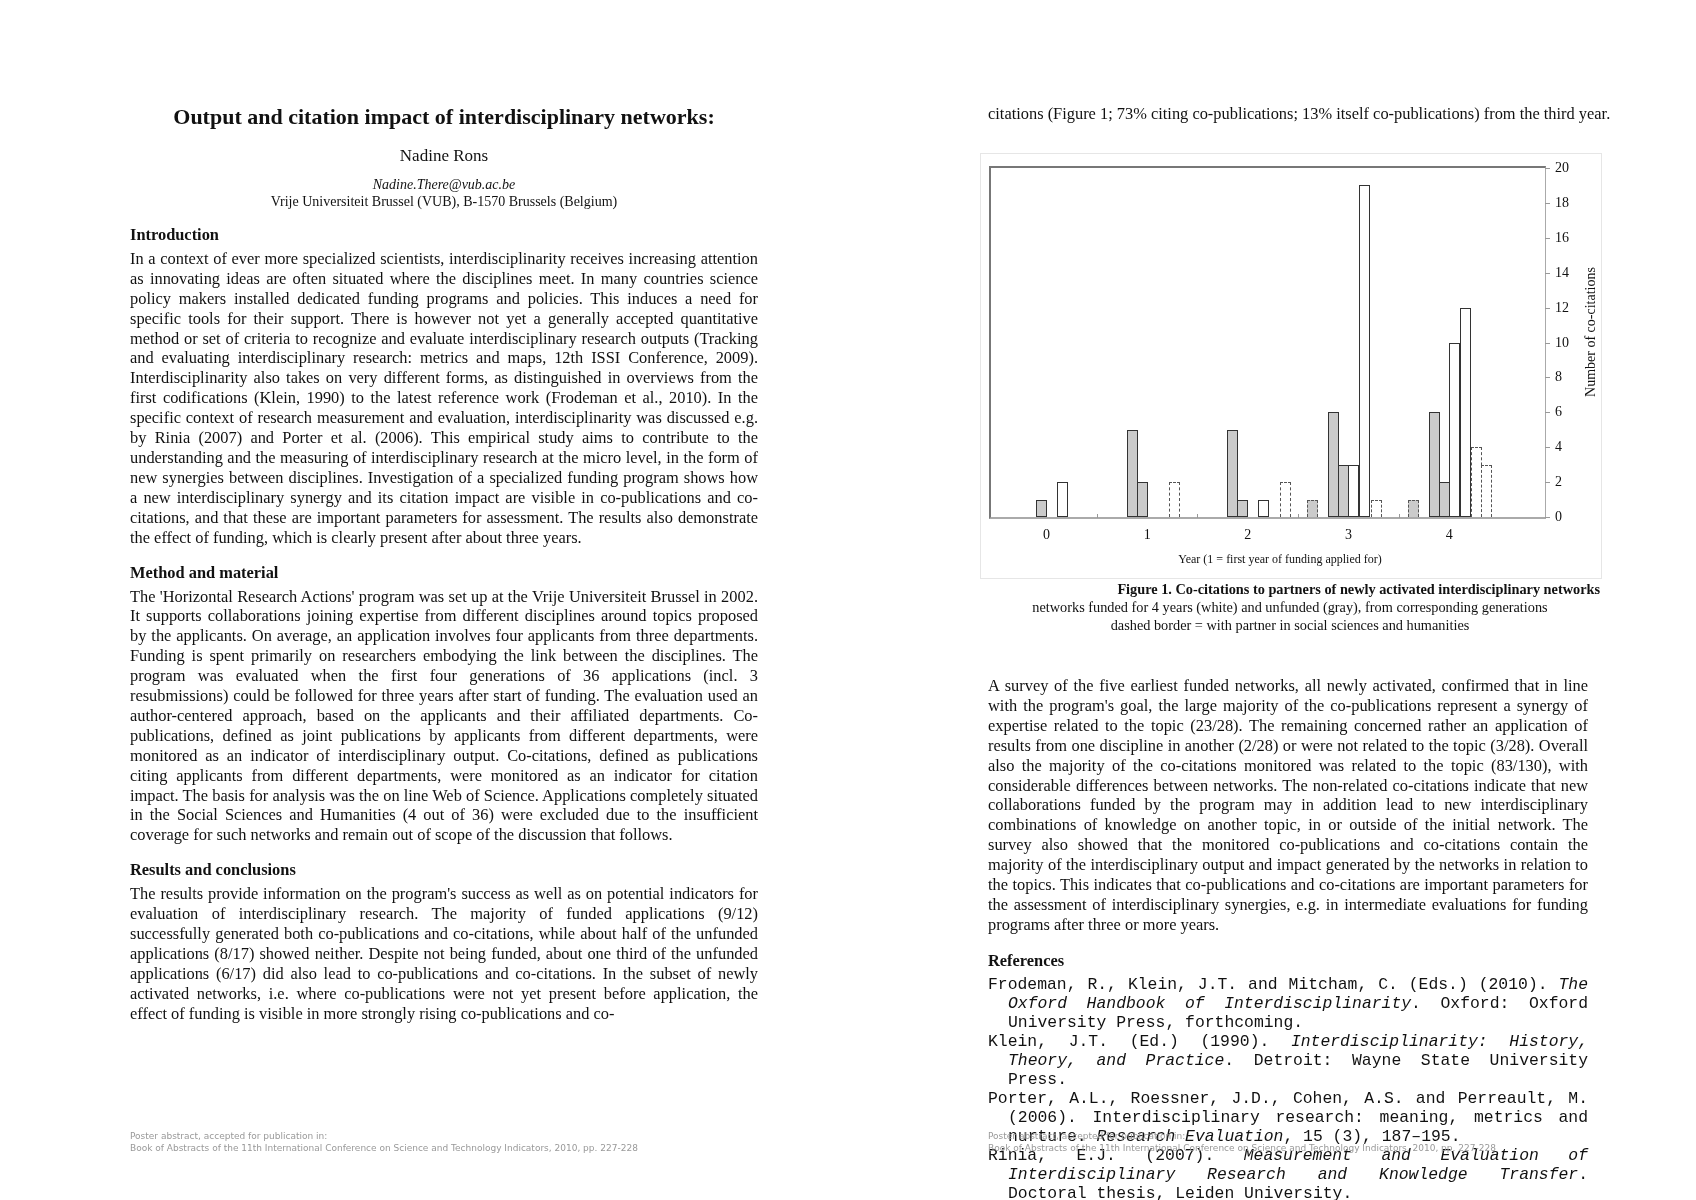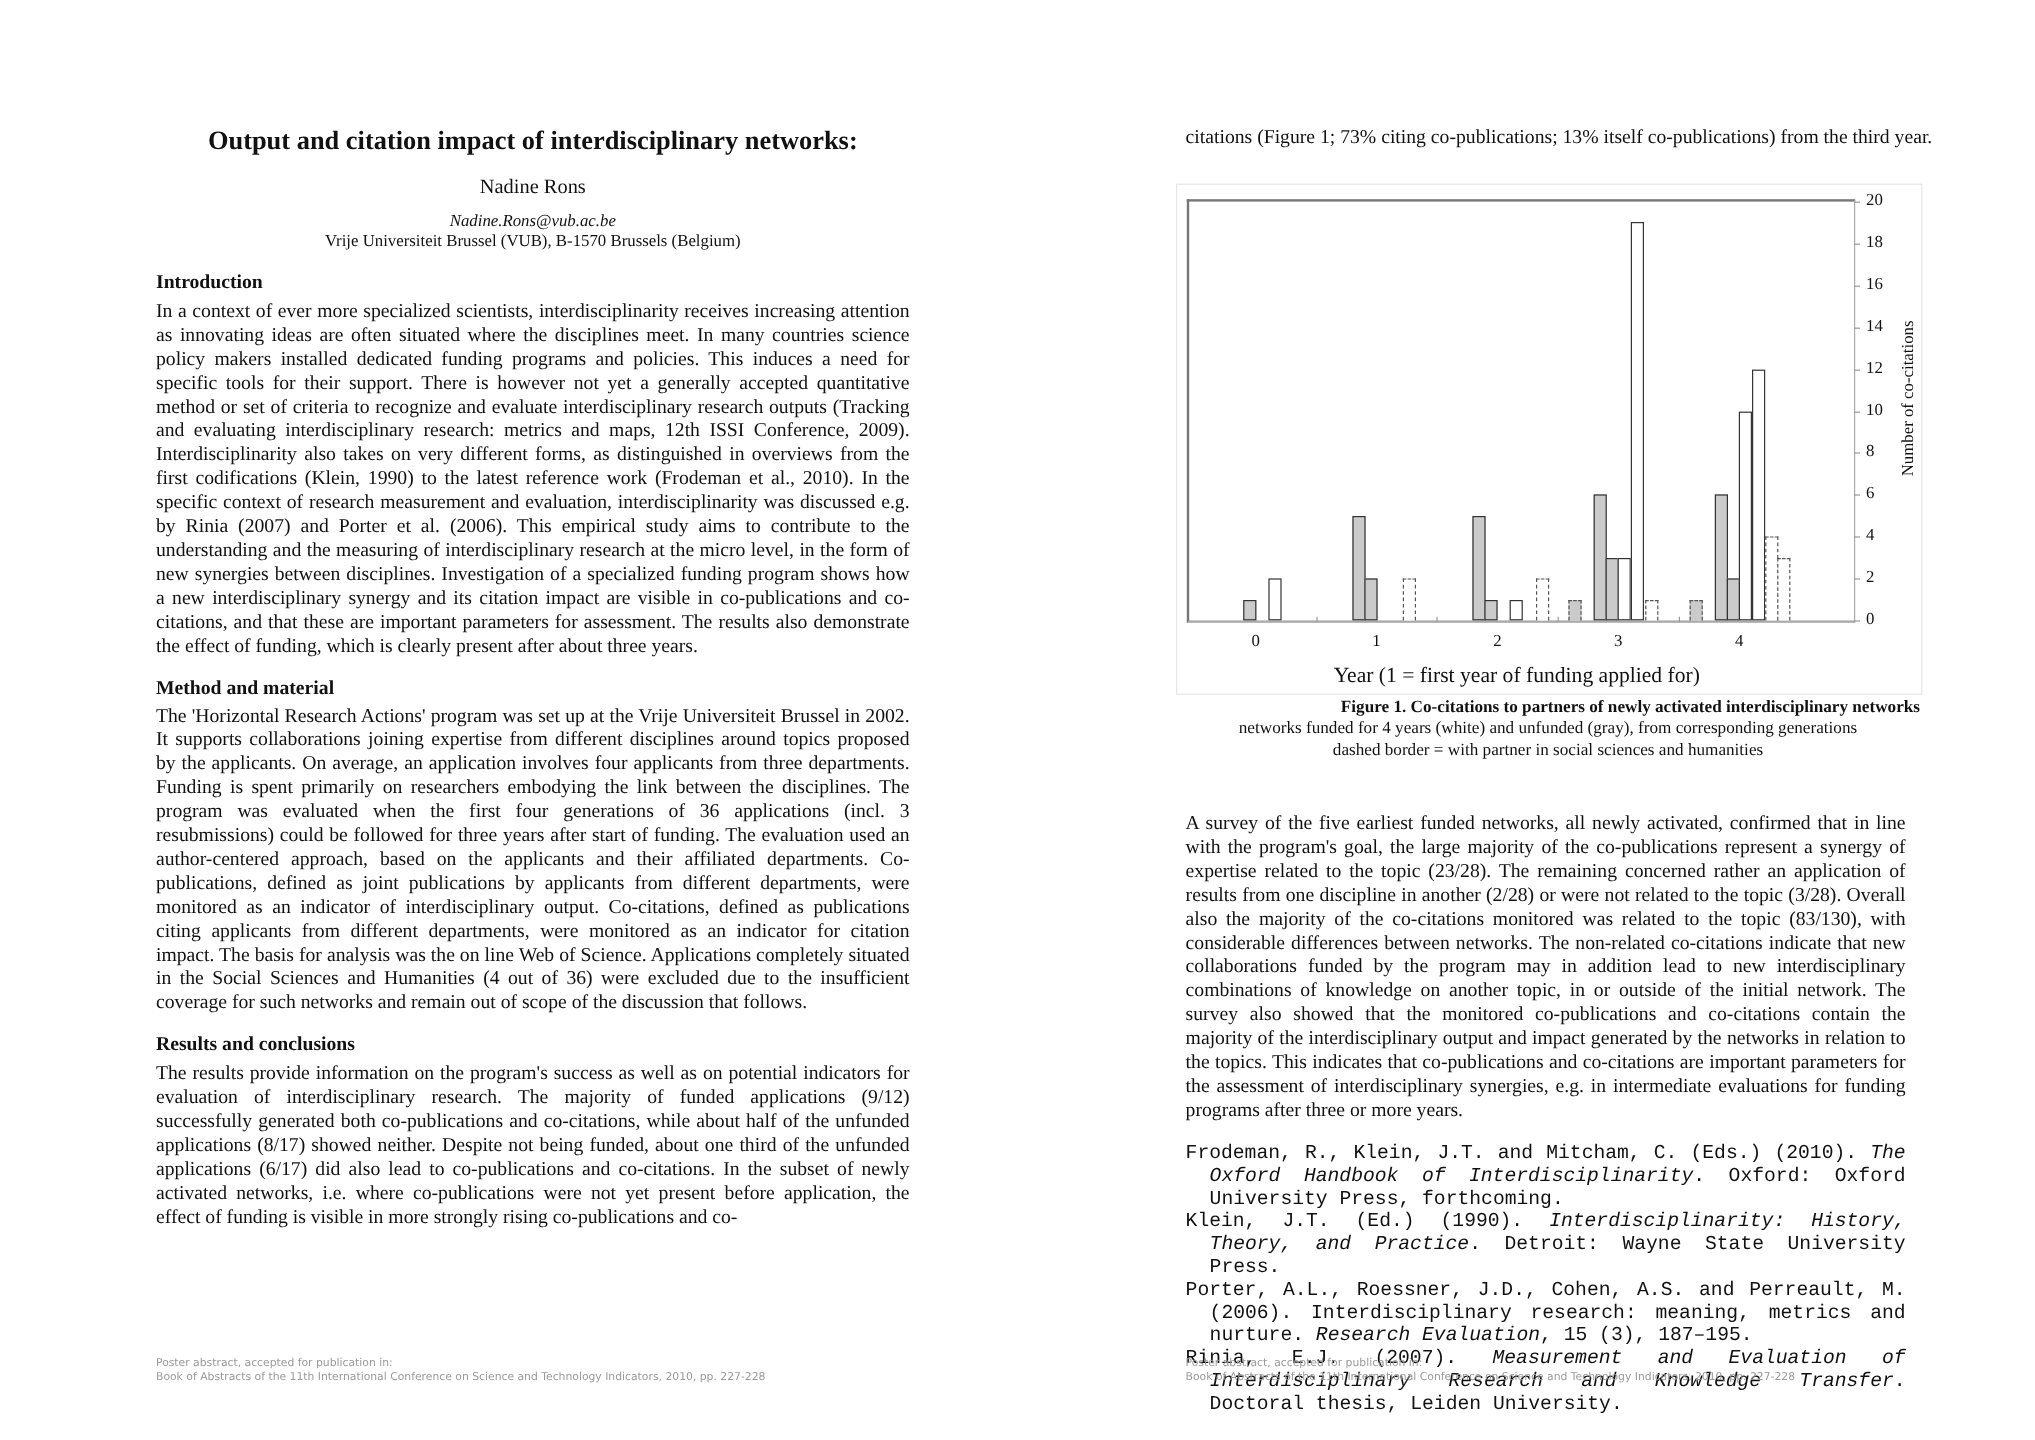--- a/index.html
+++ b/index.html
@@ -25,40 +25,40 @@
   .plot { position: absolute; left: 8px; top: 12px; width: 554px; height: 349px;
           border-top: 2px solid #777; border-left: 2px solid #777; border-right: 1px solid #aaa; border-bottom: 2px solid #aaa; }
   .bar { position: absolute; bottom: 0; width: 11px; box-sizing: border-box; border: 1.4px solid #333; }
   .bar.gray { background: #cbcbcb; }
   .bar.white { background: #fff; }
   .bar.dashed { border-style: dashed; border-color: #555; border-bottom: none; }
   .ytick { position: absolute; left: 564px; width: 5px; border-top: 1px solid #999; }
   .ylabel-num { position: absolute; left: 574px; font-size: 14px; line-height: 14px; }
   .xtick { position: absolute; top: 360px; height: 4px; border-left: 1px solid #999; }
   .xnum { position: absolute; top: 373px; font-size: 14px; width: 20px; text-align: center; }
-  .xaxis-title { position: absolute; top: 398px; left: 0; width: 566px; text-align: center; font-size: 18px; }
+  .xaxis-title { position: absolute; top: 398px; left: 16px; width: 566px; text-align: center; font-size: 12px; }
   .yaxis-title { position: absolute; left: 590px; top: 185px; font-size: 14px; transform: rotate(-90deg); transform-origin: left top; white-space: nowrap; }
   .caption { position: absolute; left: 980px; top: 580px; width: 620px; text-align: center; font-size: 14.3px; line-height: 18px; }
   .caption .cap-title { font-weight: bold; text-align: right; }
   #right-lower { position: absolute; left: 988px; top: 676px; width: 600px; font-size: 16.4px; line-height: 19.9px; text-align: justify; }
   .refs { margin-top: 16px; }
   .ref { padding-left: 20px; text-indent: -20px; line-height: 19px; font-family: Liberation Mono, monospace; }
   .footer { position: absolute; font-family: "DejaVu Sans", sans-serif; font-size: 9px; color: #999; line-height: 12px; }
   #footer-left { left: 130px; top: 1130px; }
   #footer-right { left: 988px; top: 1130px; }
 </style>
 </head>
 <body>
 
 <div id="left" class="col">
   <h1 class="title">
     <span>Output and citation impact of interdisciplinary networks:</span><br>
   </h1>
   <div class="author">Nadine Rons</div>
-  <div class="email">Nadine.Rons@vub.ac.be</div>
+  <div class="email">Nadine.There@vub.ac.be</div>
   <div class="affil">Vrije Universiteit Brussel (VUB), B-1570 Brussels (Belgium)</div>
 
   <div class="sec" style="">
     <h2>Introduction</h2>
     <p>In a context of ever more specialized scientists, interdisciplinarity receives increasing attention as innovating ideas are often situated where the disciplines meet. In many countries science policy makers installed dedicated funding programs and policies. This induces a need for specific tools for their support. There is however not yet a generally accepted quantitative method or set of criteria to recognize and evaluate interdisciplinary research outputs (Tracking and evaluating interdisciplinary research: metrics and maps, 12th ISSI Conference, 2009). Interdisciplinarity also takes on very different forms, as distinguished in overviews from the first codifications (Klein, 1990) to the latest reference work (Frodeman et al., 2010). In the specific context of research measurement and evaluation, interdisciplinarity was discussed e.g. by Rinia (2007) and Porter et al. (2006). This empirical study aims to contribute to the understanding and the measuring of interdisciplinary research at the micro level, in the form of new synergies between disciplines. Investigation of a specialized funding program shows how a new interdisciplinary synergy and its citation impact are visible in co-publications and co-citations, and that these are important parameters for assessment. The results also demonstrate the effect of funding, which is clearly present after about three years.</p>
   </div>
   <div class="sec">
     <h2>Method and material</h2>
     <p>The 'Horizontal Research Actions' program was set up at the Vrije Universiteit Brussel in 2002. It supports collaborations joining expertise from different disciplines around topics proposed by the applicants. On average, an application involves four applicants from three departments. Funding is spent primarily on researchers embodying the link between the disciplines. The program was evaluated when the first four generations of 36 applications (incl. 3 resubmissions) could be followed for three years after start of funding. The evaluation used an author-centered approach, based on the applicants and their affiliated departments. Co-publications, defined as joint publications by applicants from different departments, were monitored as an indicator of interdisciplinary output. Co-citations, defined as publications citing applicants from different departments, were monitored as an indicator for citation impact. The basis for analysis was the on line Web of Science. Applications completely situated in the Social Sciences and Humanities (4 out of 36) were excluded due to the insufficient coverage for such networks and remain out of scope of the discussion that follows.</p>
   </div>
@@ -143,20 +143,21 @@
 
 <div class="caption">
   <div class="cap-title">Figure 1. Co-citations to partners of newly activated interdisciplinary networks</div>
   <div>networks funded for 4 years (white) and unfunded (gray), from corresponding generations</div>
   <div>dashed border = with partner in social sciences and humanities</div>
 </div>
 
 <div id="right-lower">
   <p>A survey of the five earliest funded networks, all newly activated, confirmed that in line with the program's goal, the large majority of the co-publications represent a synergy of expertise related to the topic (23/28). The remaining concerned rather an application of results from one discipline in another (2/28) or were not related to the topic (3/28). Overall also the majority of the co-citations monitored was related to the topic (83/130), with considerable differences between networks. The non-related co-citations indicate that new collaborations funded by the program may in addition lead to new interdisciplinary combinations of knowledge on another topic, in or outside of the initial network. The survey also showed that the monitored co-publications and co-citations contain the majority of the interdisciplinary output and impact generated by the networks in relation to the topics. This indicates that co-publications and co-citations are important parameters for the assessment of interdisciplinary synergies, e.g. in intermediate evaluations for funding programs after three or more years.</p>
   <div class="refs">
+    <h2 style="margin-bottom:4px">References</h2>
     <div id="ref-list">
         <div class="ref"><span>Frodeman, R., Klein, J.T. and Mitcham, C. (Eds.) (2010). </span><i>The Oxford Handbook of Interdisciplinarity</i><span>. Oxford: Oxford University Press, forthcoming.</span></div>
         <div class="ref"><span>Klein, J.T. (Ed.) (1990). </span><i>Interdisciplinarity: History, Theory, and Practice</i><span>. Detroit: Wayne State University Press.</span></div>
         <div class="ref"><span>Porter, A.L., Roessner, J.D., Cohen, A.S. and Perreault, M. (2006). Interdisciplinary research: meaning, metrics and nurture. </span><i>Research Evaluation</i><span>, 15 (3), 187–195.</span></div>
         <div class="ref"><span>Rinia, E.J. (2007). </span><i>Measurement and Evaluation of Interdisciplinary Research and Knowledge Transfer</i><span>. Doctoral thesis, Leiden University.</span></div>
       </div>
   </div>
 </div>
 
 <div id="footer-right" class="footer">

